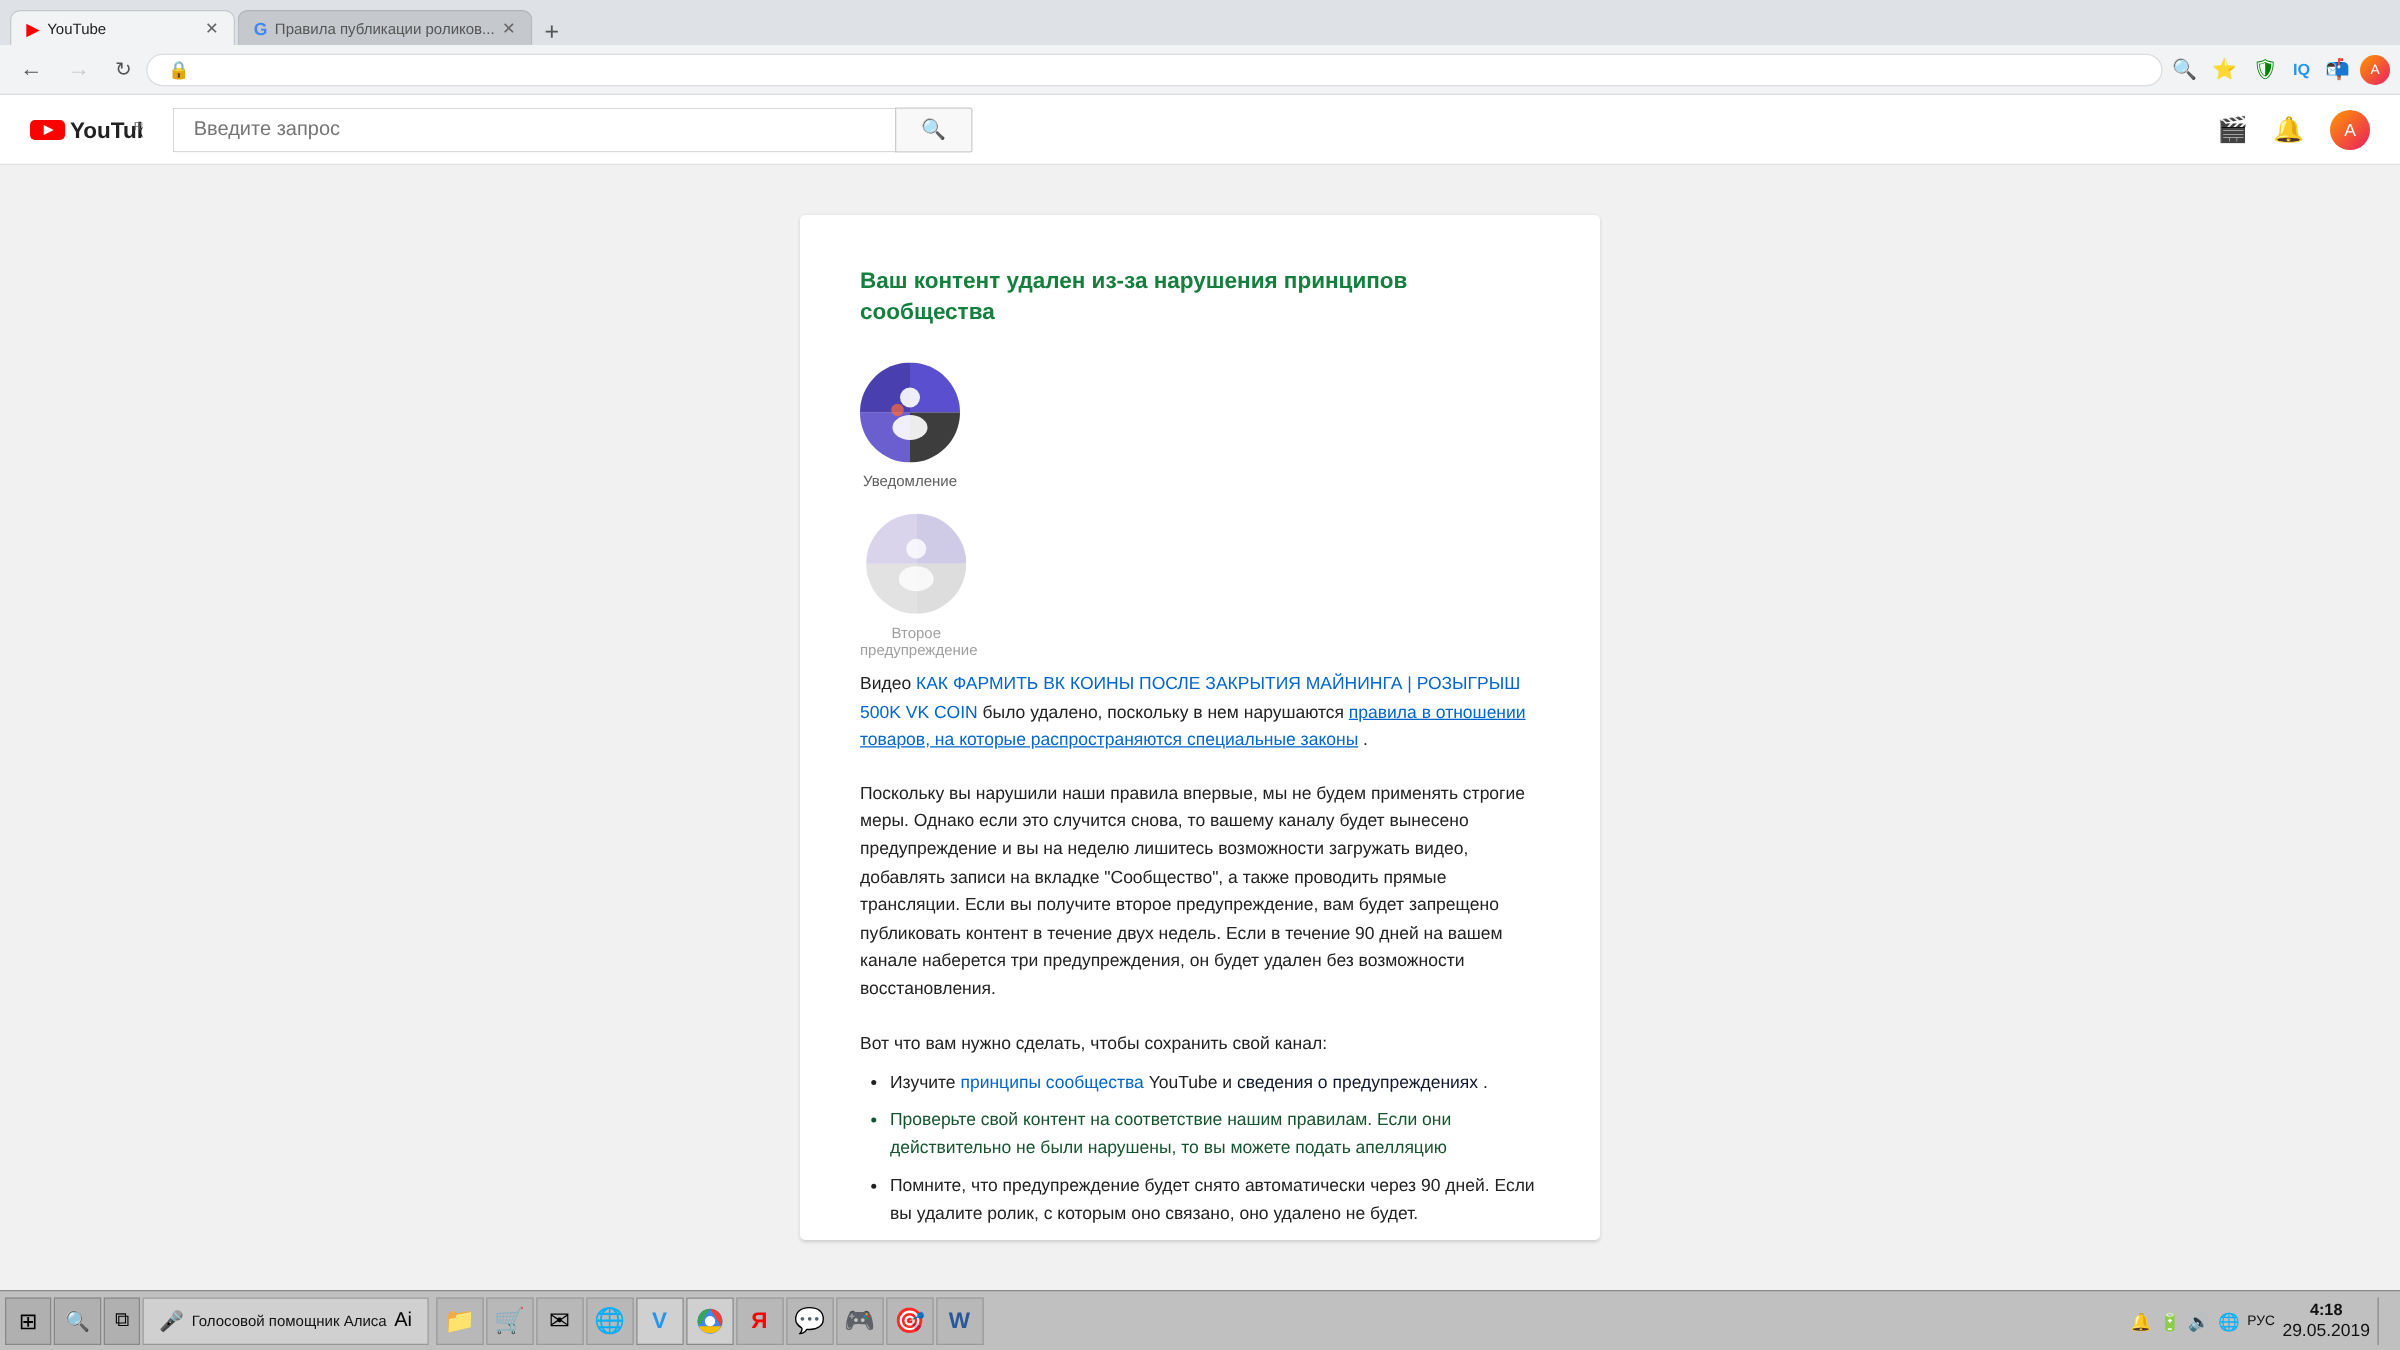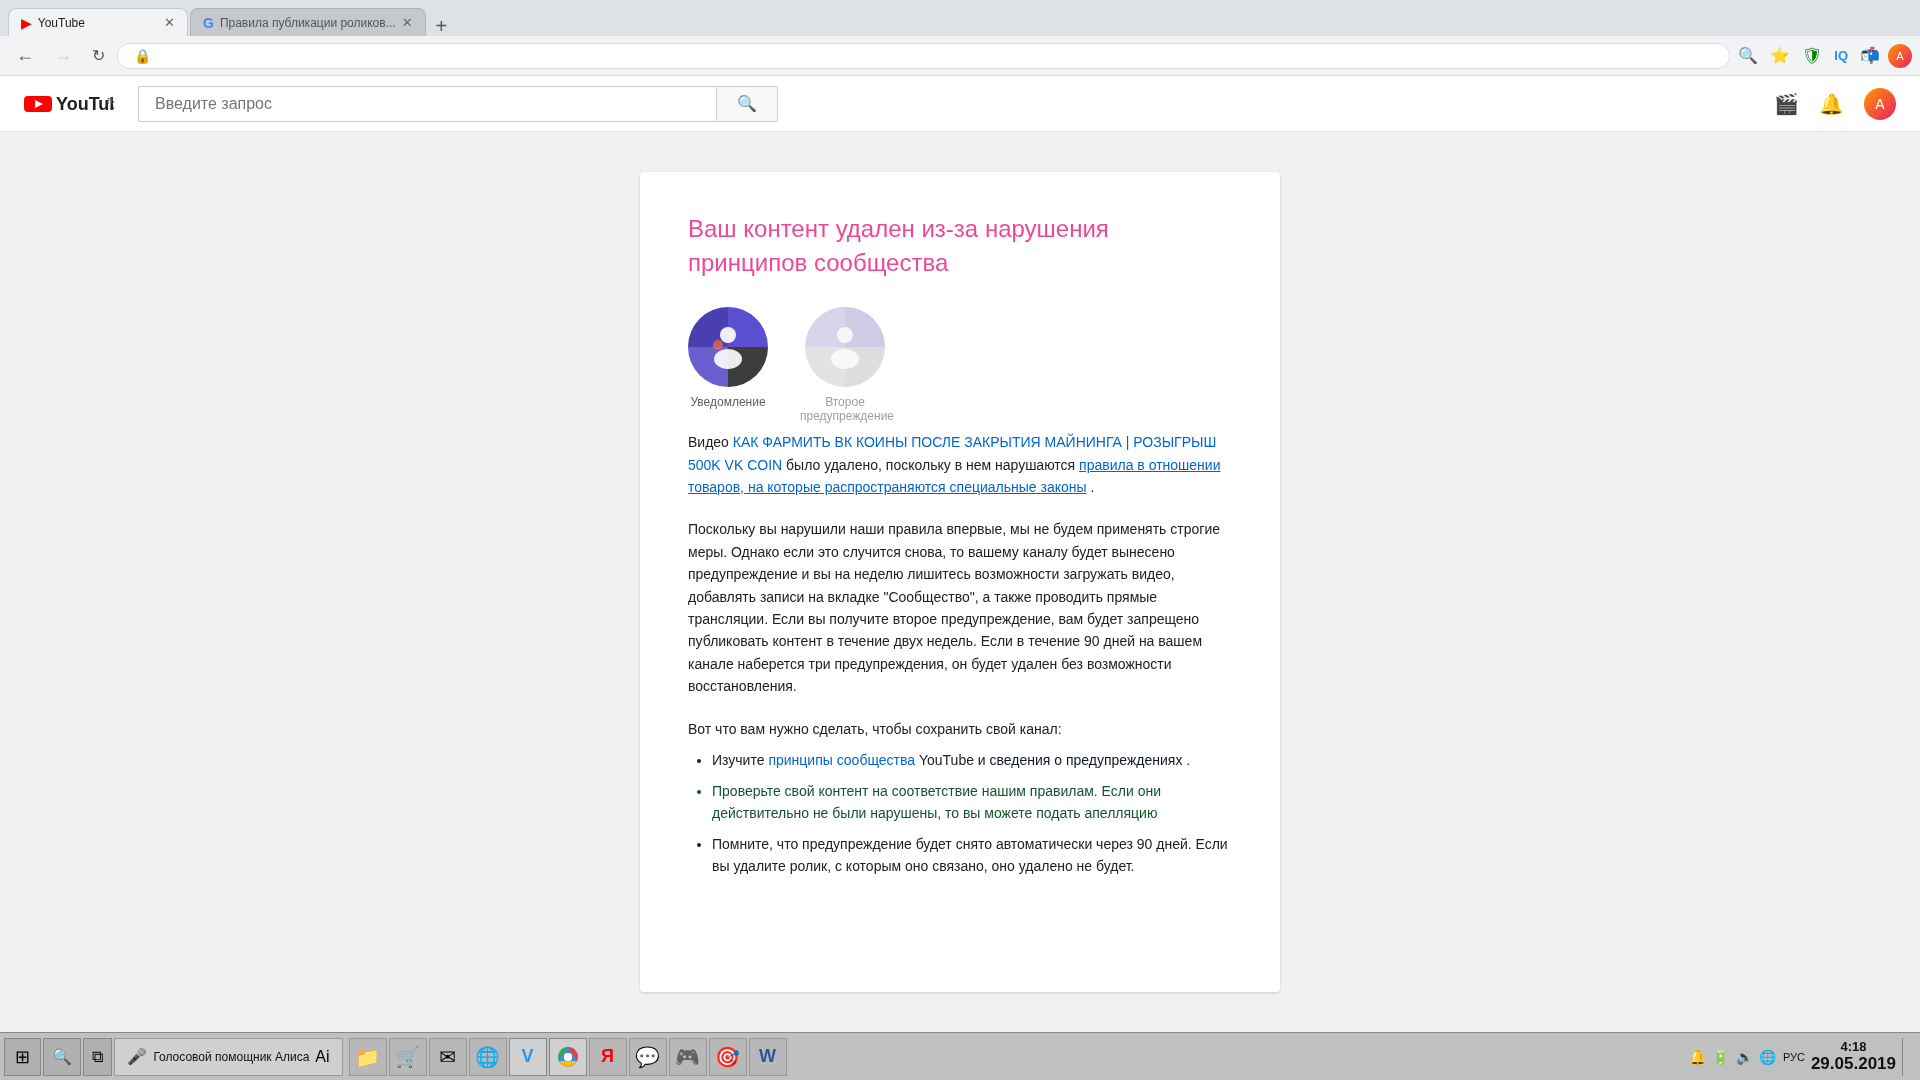--- a/index.html
+++ b/index.html
@@ -60,23 +60,23 @@
   <div style="display:flex;align-items:center;gap:20px;margin-left:auto;">
     <span style="font-size:20px;color:#555;cursor:pointer;">🎬</span>
     <span style="font-size:20px;color:#555;cursor:pointer;">🔔</span>
     <div style="width:32px;height:32px;border-radius:50%;background:linear-gradient(135deg,#ff9800,#e91e63);display:flex;align-items:center;justify-content:center;color:white;font-size:14px;cursor:pointer;">A</div>
   </div>
 </div>
 
 <div style="background:#f1f1f1;display:flex;justify-content:center;padding:40px 0;height:calc(1080px - 56px - 76px - 48px);overflow-y:auto;">
   <div style="background:#fff;border-radius:4px;max-width:640px;width:640px;padding:40px 48px;box-shadow:0 1px 3px rgba(0,0,0,0.15);">
 
-    <h2 style="font-size:24px;font-weight:400;color:#ec4899;margin-bottom:28px;line-height:1.4;">Ваш контент удален из-за нарушения принципов сообщества</h2>
+    <h2 style="font-size:18px;font-weight:700;color:#15803d;margin-bottom:28px;line-height:1.4;">Ваш контент удален из-за нарушения принципов сообщества</h2>
 
-    <div style="display:flex;gap:32px;margin-bottom:8px;align-items:flex-start;">
+    <div style="display:flex;gap:19px;margin-bottom:8px;align-items:flex-start;flex-direction:column;">
 
       <div style="display:flex;flex-direction:column;align-items:center;gap:8px;">
         <svg width="80" height="80" viewBox="0 0 80 80">
           <circle cx="40" cy="40" r="40" fill="#e8e0f0"></circle>
           <path d="M40,40 L40,0 A40,40 0 0,1 80,40 Z" fill="#5a4fcf"></path>
           <path d="M40,40 L80,40 A40,40 0 0,1 40,80 Z" fill="#3d3d3d"></path>
           <path d="M40,40 L40,80 A40,40 0 0,1 0,40 Z" fill="#6b5fcf"></path>
           <path d="M40,40 L0,40 A40,40 0 0,1 40,0 Z" fill="#4a3faf"></path>
 
           <circle cx="40" cy="28" r="8" fill="white" opacity="0.9"></circle>
@@ -166,17 +166,17 @@
   </div>
 
   <div style="margin-left:auto;display:flex;align-items:center;gap:6px;padding-right:8px;">
     <span style="font-size:14px;cursor:pointer;">🔔</span>
     <span style="font-size:14px;cursor:pointer;">🔋</span>
     <span style="font-size:14px;cursor:pointer;">🔊</span>
     <span style="font-size:14px;cursor:pointer;">🌐</span>
     <span style="font-size:11px;color:#111;font-weight:500;">РУС</span>
     <div style="text-align:center;">
       <div style="font-size:13px;color:#111;font-weight:700;line-height:1.2;">4:18</div>
-      <div style="font-size:17px;color:#111;line-height:1.2;font-weight:bold;">29.05.2019</div>
+      <div style="font-size:14px;color:#111;line-height:1.2;">29.05.2019</div>
     </div>
     <span style="width:6px;height:38px;border-left:1px solid #888;cursor:pointer;display:inline-block;"></span>
   </div>
 </div>
 
 </body></html>

